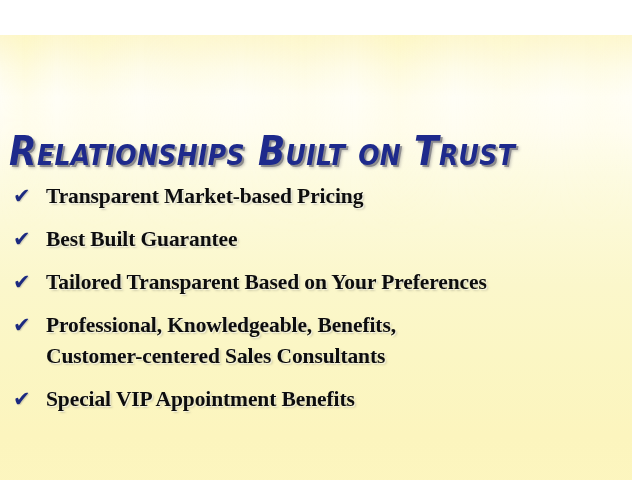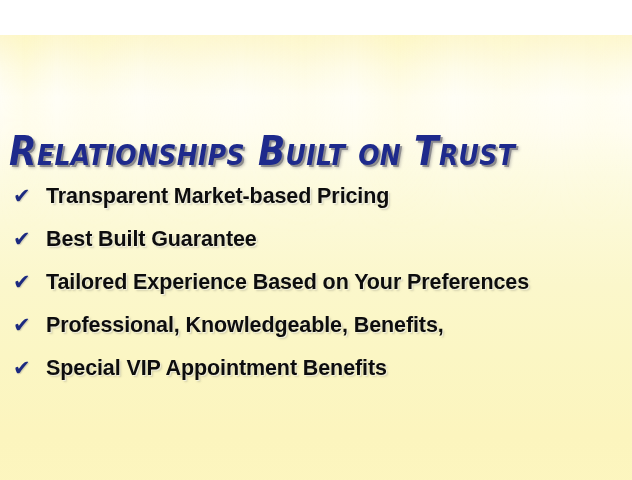--- a/index.html
+++ b/index.html
@@ -103,21 +103,21 @@
     line-height: 31px;
     font-weight: 700;
     color: #1c2a80;
     text-shadow: 1px 1px 1px rgba(120,120,120,0.30);
     text-align: left;
     padding-left: 2px;
   }
 
   .btext {
     flex: 1 1 auto;
-    font-family: Liberation Sans, sans-serif;
+    font-family: Liberation Serif, serif;
     font-size: 21.5px;
     line-height: 31px;
     font-weight: 600;
     font-stretch: condensed;
     color: #0d0d0d;
     letter-spacing: -0.1px;
     text-shadow:
       1px 1px 0 rgba(255,255,255,0.55),
       2px 2px 2px rgba(140,140,120,0.35);
   }
@@ -145,28 +145,29 @@
     <div class="bullet">
       <div class="check">✔</div>
       <div class="btext">
         <span>Best Built Guarantee</span>
       </div>
     </div>
 
     <div class="bullet">
       <div class="check">✔</div>
       <div class="btext">
-        <span>Tailored Experience Based on Your Preferences</span>
+        <span>Tailored Transparent Based on Your Preferences</span>
       </div>
     </div>
 
     <div class="bullet">
       <div class="check">✔</div>
       <div class="btext">
         <span>Professional, Knowledgeable, Benefits,</span>
+        <span class="line2">Customer-centered Sales Consultants</span>
       </div>
     </div>
 
     <div class="bullet">
       <div class="check">✔</div>
       <div class="btext">
         <span>Special VIP Appointment Benefits</span>
       </div>
     </div>
 

